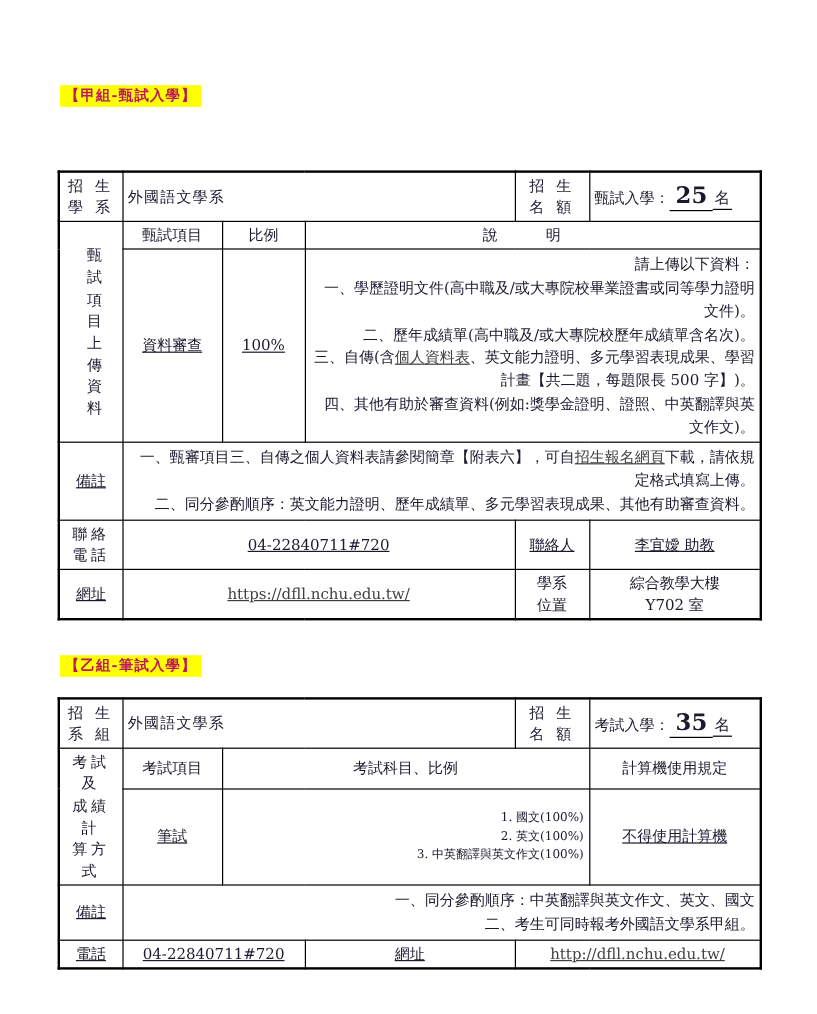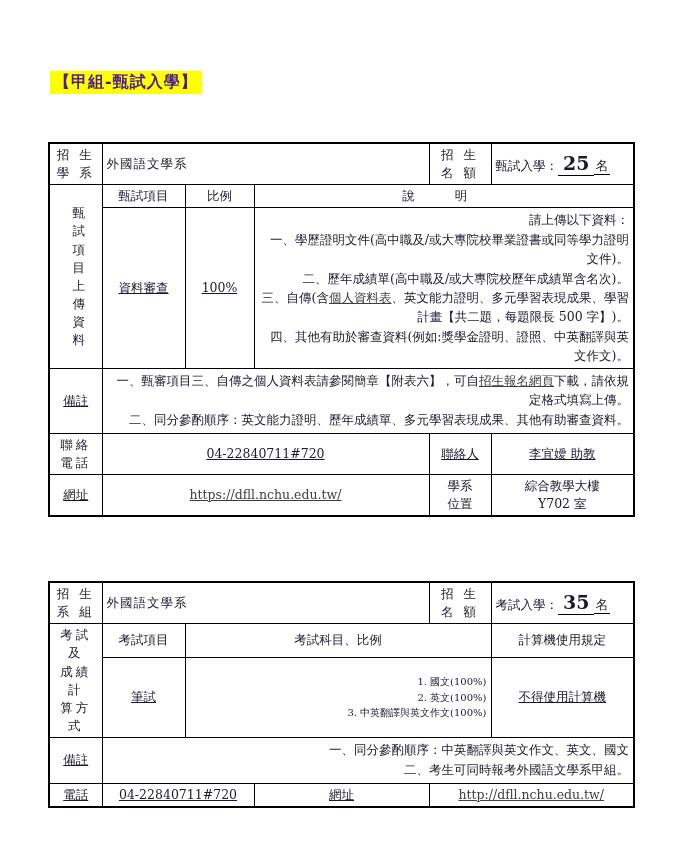--- a/index.html
+++ b/index.html
@@ -20,23 +20,23 @@
     position: relative;
     width: 681px;
     height: 845px;
     box-sizing: border-box;
     padding: 0;
   }
 
   
   .section-heading {
     position: absolute;
-    font-size: 16px;
+    font-size: 12px;
     font-weight: bold;
-    color: #4c1d95;
+    color: #be185d;
     background: #ffff00;
     letter-spacing: 1px;
     padding: 2px 4px 3px 4px;
     line-height: 1.1;
     white-space: nowrap;
   }
   #heading-a { left: 50px; top: 71px; }
   #heading-b { left: 50px; top: 546px; }
 
   
@@ -217,20 +217,21 @@
           <a class="doclink" href="#">https://dfll.nchu.edu.tw/</a>
         </td>
         <td class="twoline">學系
 位置</td>
         <td class="twoline">綜合教學大樓
 Y702 室</td>
       </tr>
     </tbody>
   </table>
 
+  <div id="heading-b" class="section-heading">【乙組-筆試入學】</div>
 
   <table id="table-b" class="doc-table">
     <colgroup>
       <col style="width:53px">
       <col style="width:83px">
       <col style="width:69px">
       <col style="width:175px">
       <col style="width:62px">
       <col style="width:143px">
     </colgroup>

